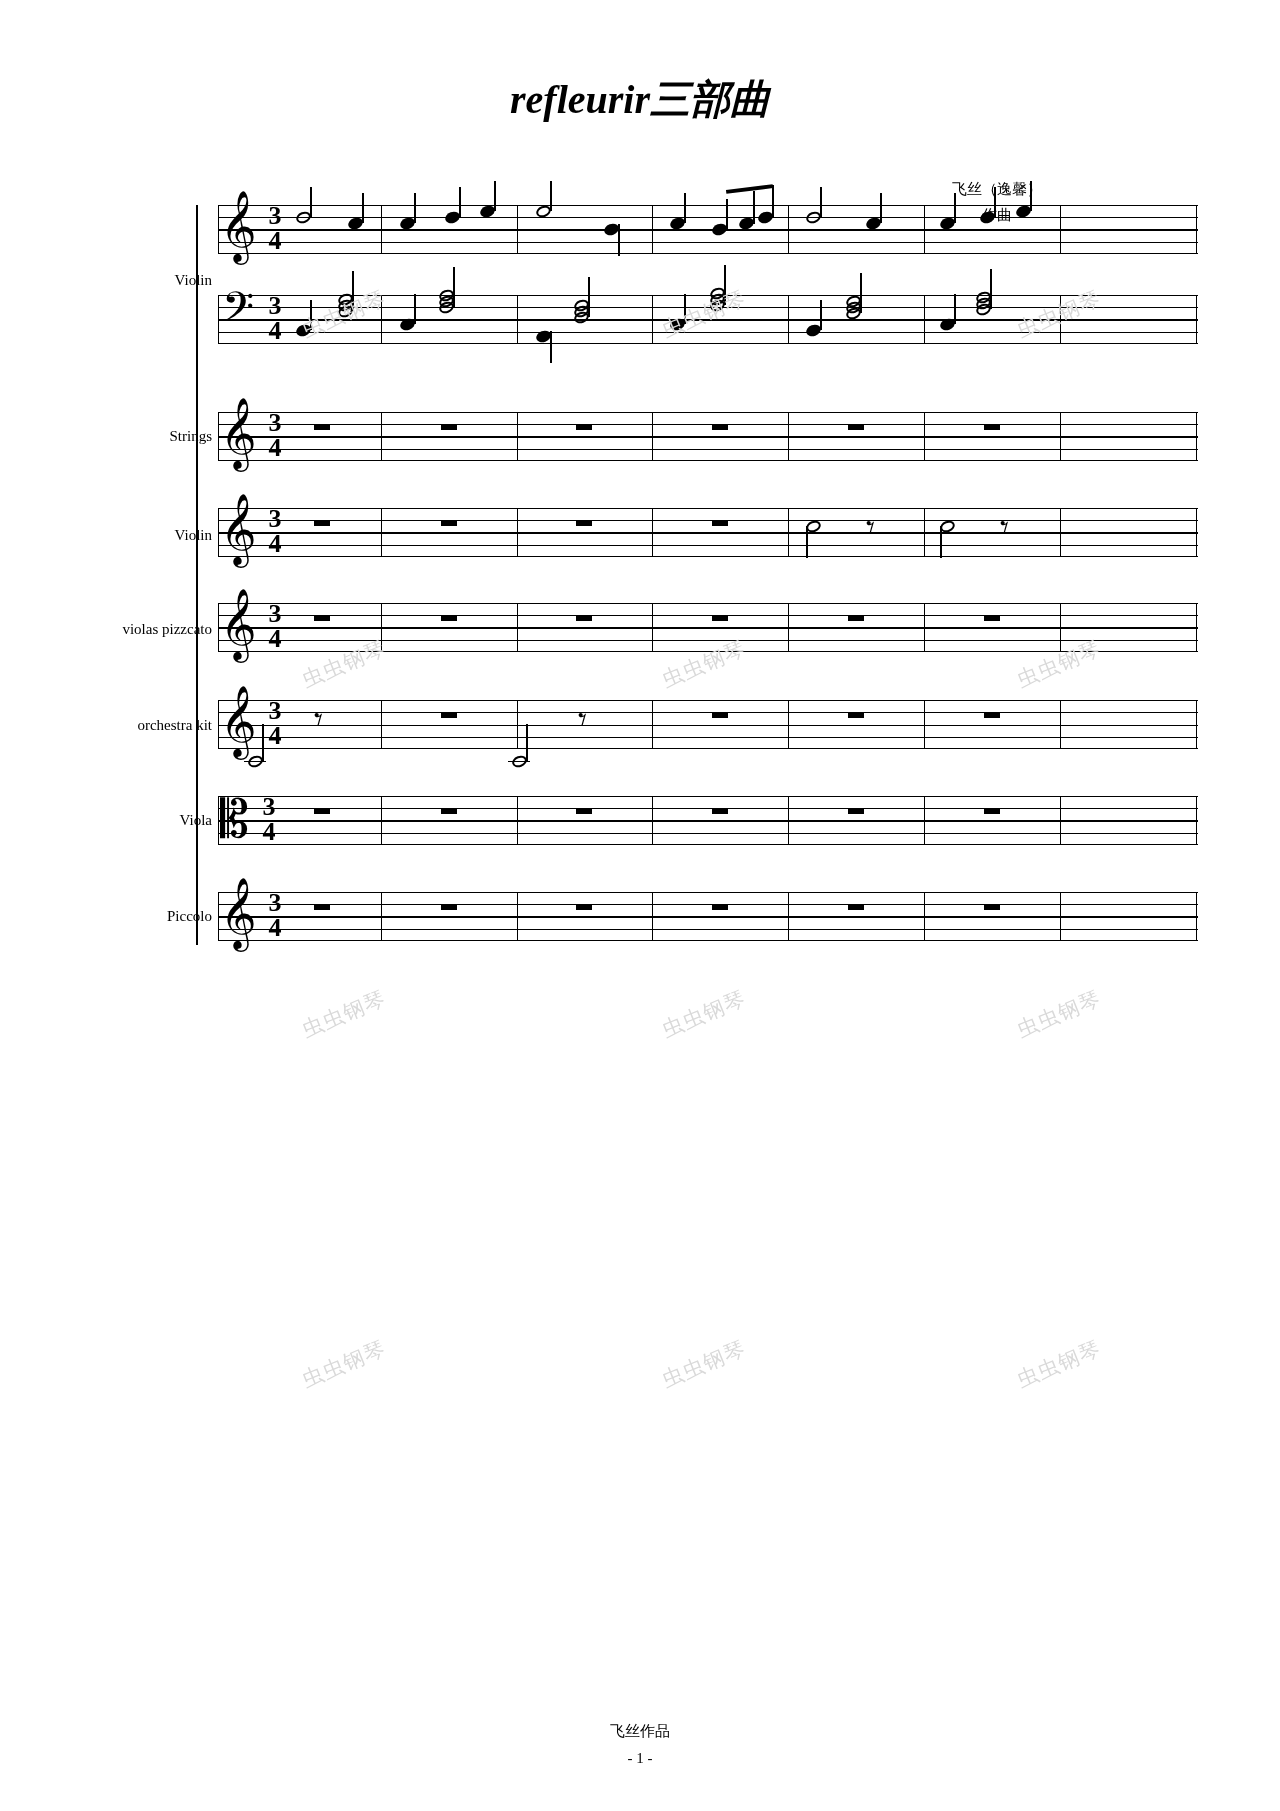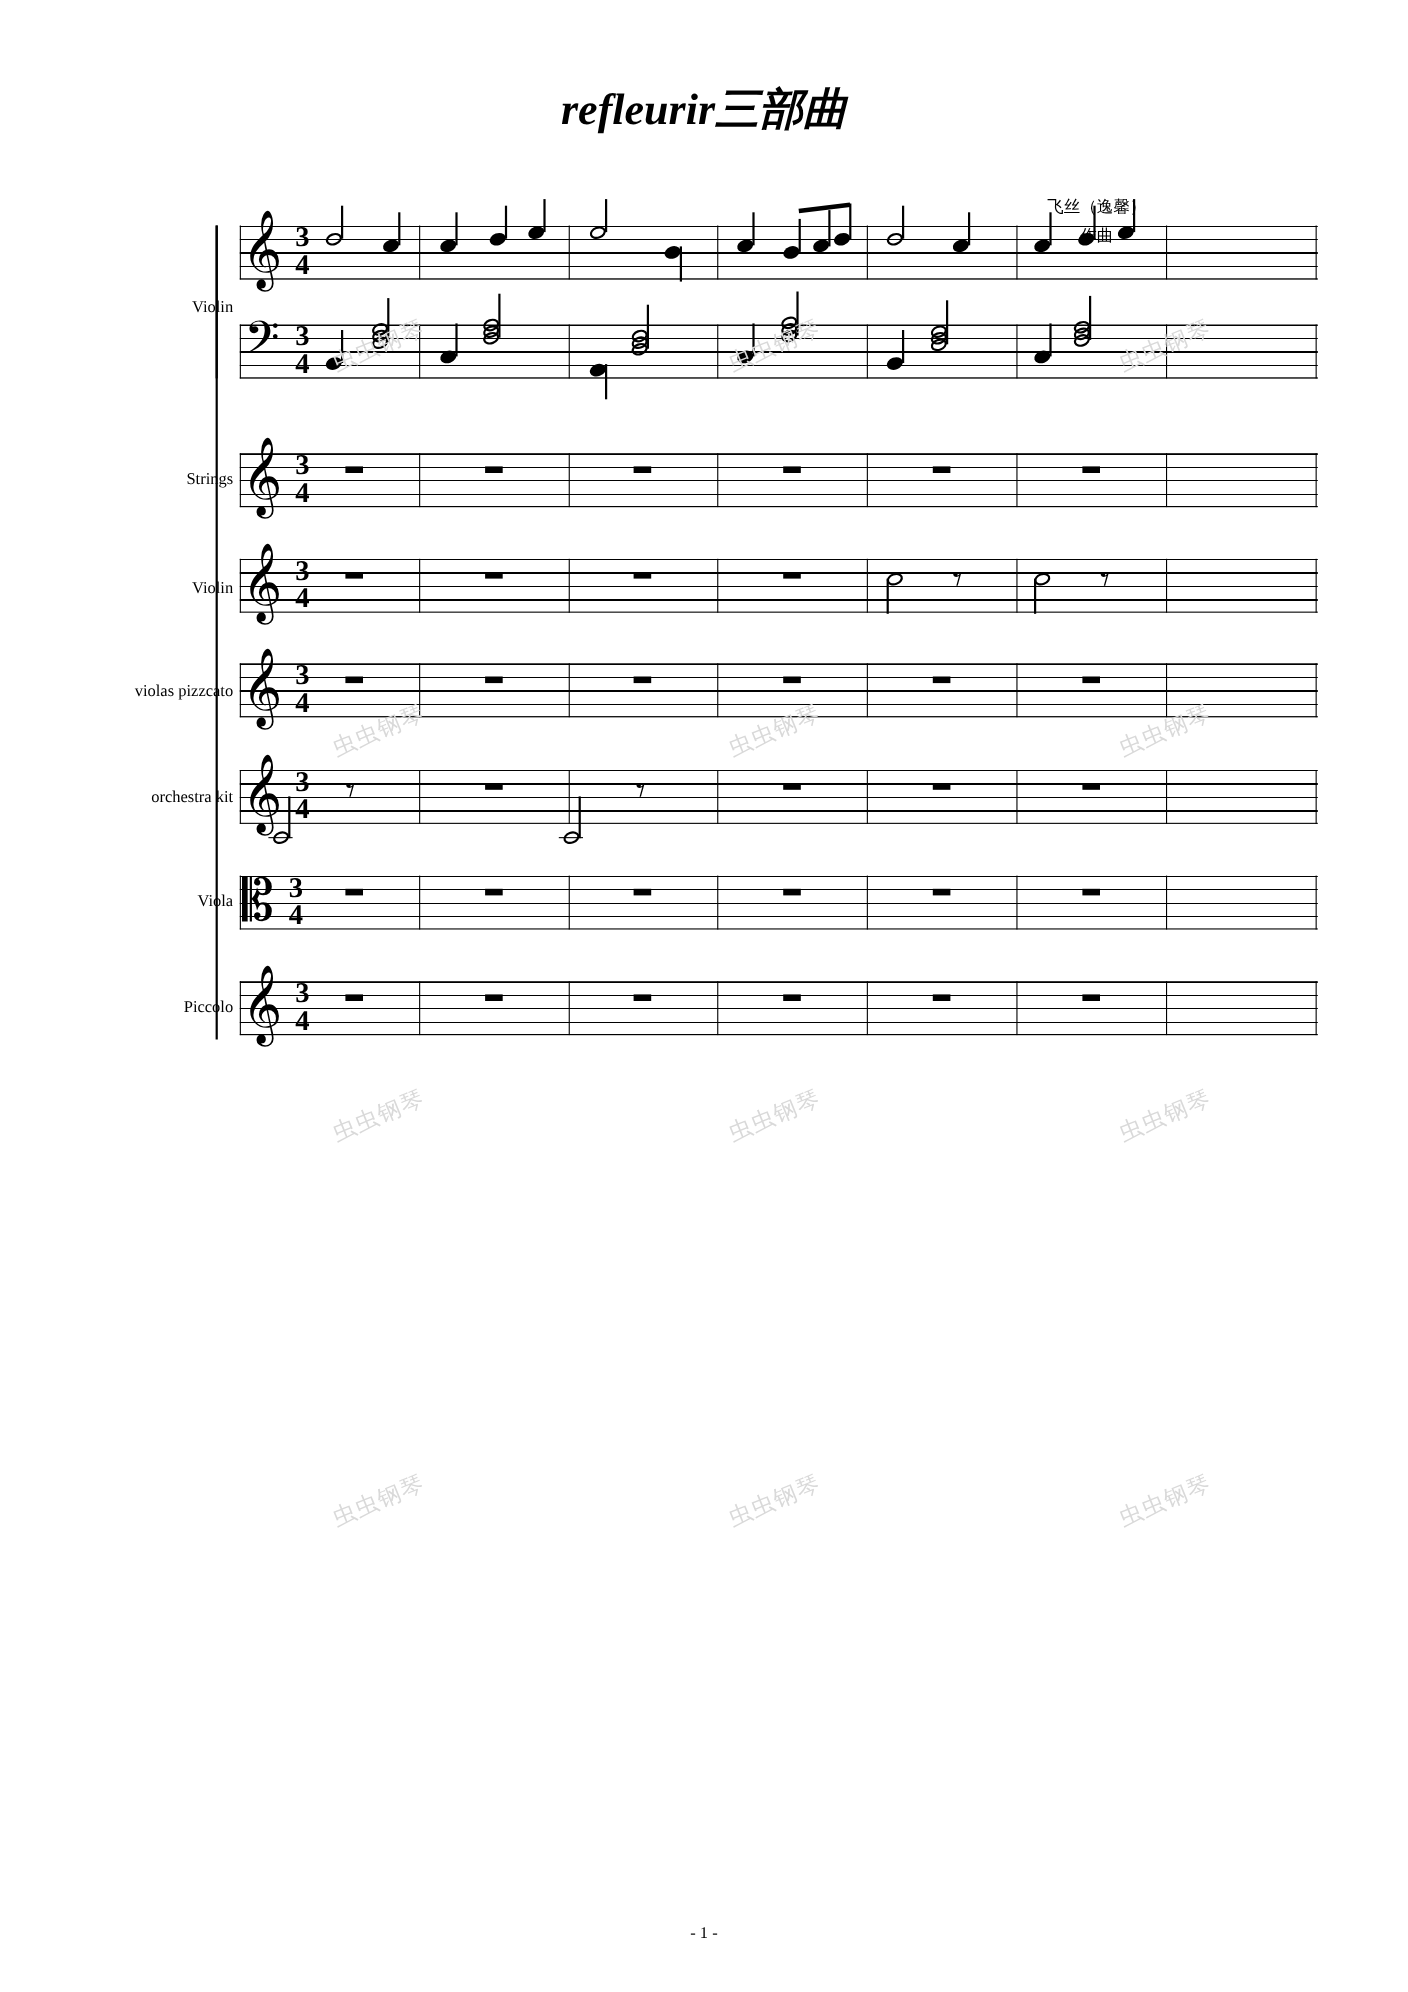--- a/index.html
+++ b/index.html
@@ -514,15 +514,16 @@
   <div class="wm" style="left:300px;  top:650px;">虫虫钢琴</div>
   <div class="wm" style="left:660px;  top:650px;">虫虫钢琴</div>
   <div class="wm" style="left:1015px; top:650px;">虫虫钢琴</div>
   <div class="wm" style="left:300px;  top:1000px;">虫虫钢琴</div>
   <div class="wm" style="left:660px;  top:1000px;">虫虫钢琴</div>
   <div class="wm" style="left:1015px; top:1000px;">虫虫钢琴</div>
   <div class="wm" style="left:300px;  top:1350px;">虫虫钢琴</div>
   <div class="wm" style="left:660px;  top:1350px;">虫虫钢琴</div>
   <div class="wm" style="left:1015px; top:1350px;">虫虫钢琴</div>
 
+  <div class="footer-credit">飞丝作品</div>
   <div class="footer-page">- 1 -</div>
 
 </div>
 
 </body></html>

